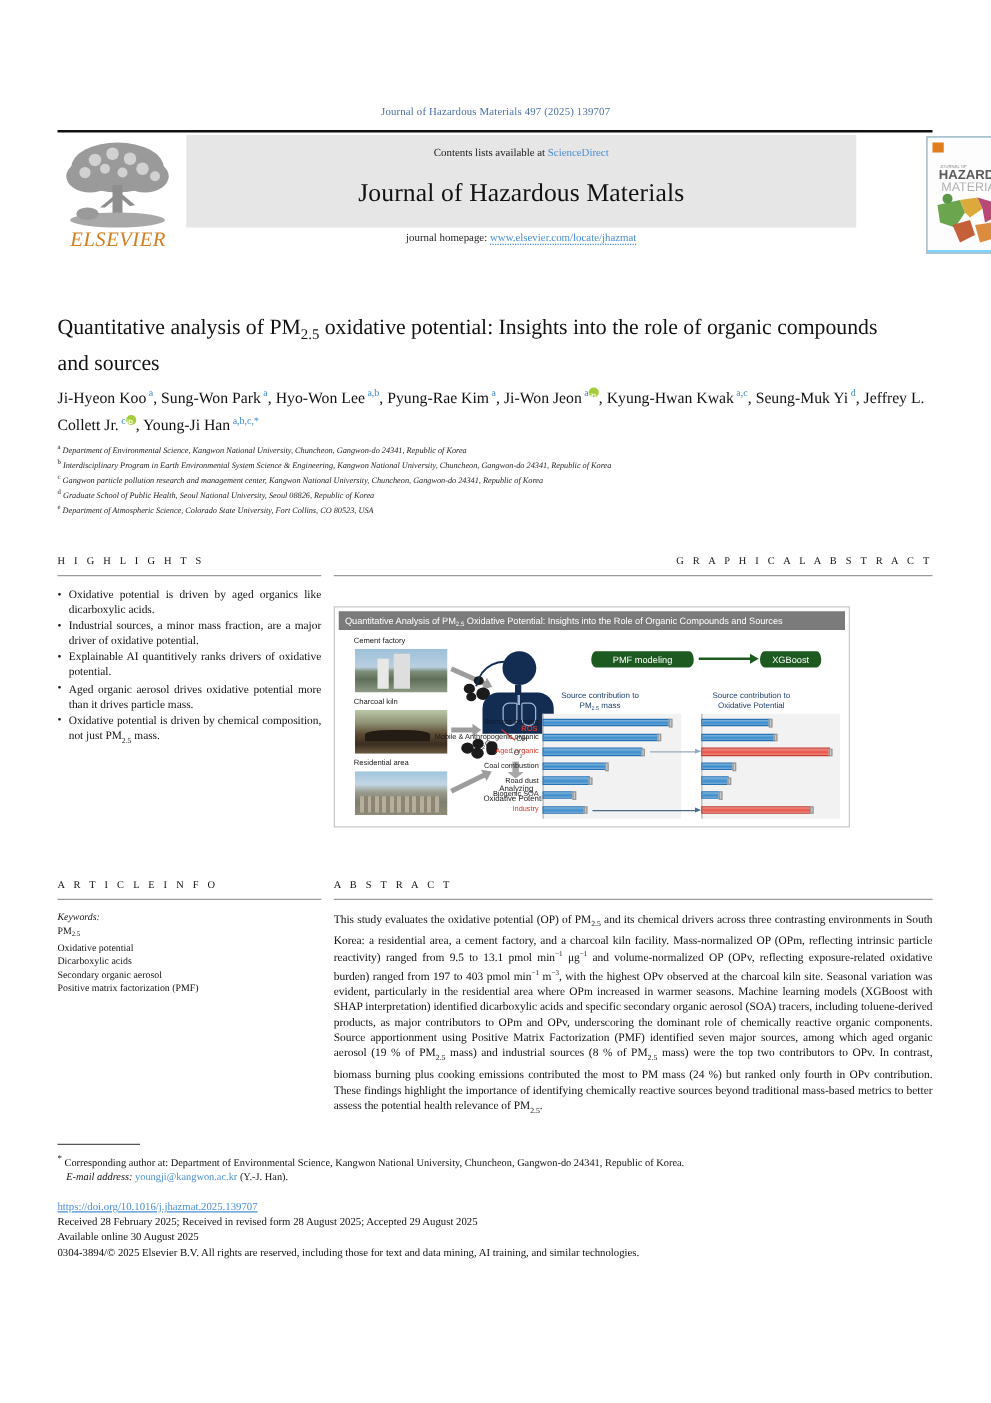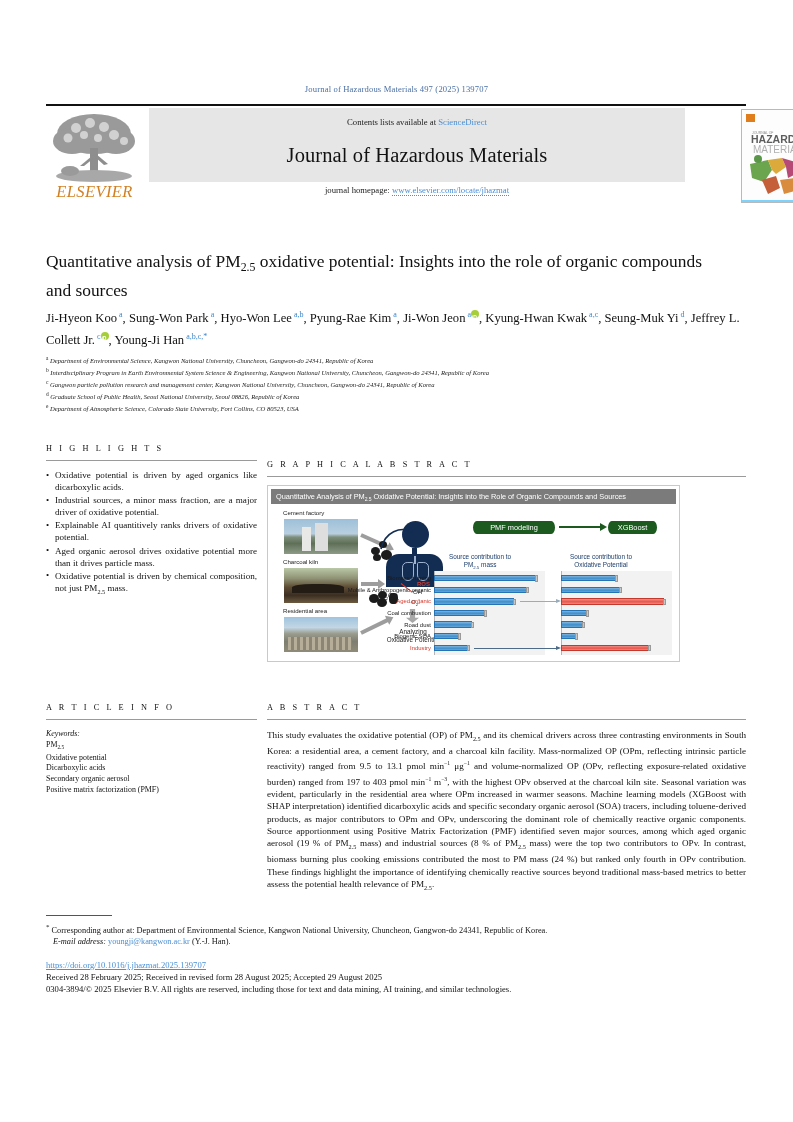--- a/index.html
+++ b/index.html
@@ -70,21 +70,21 @@
   }
   .affs .m{font-style:normal;vertical-align:super;font-size:5.4px;}
 
   
   .sec-head{
     font-family:"Liberation Serif",serif;font-size:8.3px;letter-spacing:2.6px;color:#111;
   }
   .sec-rule{height:1px;background:#9a9a9a;margin-top:7px;}
 
   .col-left{position:absolute;left:46px;top:444px;width:211px;}
-  .col-right{position:absolute;left:267px;top:460px;width:479px;}
+  .col-right{position:absolute;left:267px;top:444px;width:479px;text-align:right;}
 
   .hl-list{margin:8px 0 0 0;padding:0;list-style:none;}
   .hl-list li{
     position:relative;padding-left:9px;margin-bottom:1px;
     font-size:9.1px;line-height:12.1px;text-align:justify;color:#111;
   }
   .hl-list li::before{
     content:"\2022";position:absolute;left:0;top:-.5px;font-size:9px;
   }
 
@@ -434,17 +434,18 @@
   <div class="foot">
     <div class="foot-rule"></div>
     <div class="foot-note">
       <span class="star">*</span><span> Corresponding author at: Department of Environmental Science, Kangwon National University, Chuncheon, Gangwon-do 24341, Republic of Korea.</span><br>
       <span style="display:inline-block;width:7px"></span><i>E-mail address:</i>
       <span class="mail">youngji@kangwon.ac.kr</span><span> (Y.-J. Han).</span>
     </div>
     <a class="doi" href="#">https://doi.org/10.1016/j.jhazmat.2025.139707</a>
     <div class="foot-lines">
       <div>Received 28 February 2025; Received in revised form 28 August 2025; Accepted 29 August 2025</div>
+      <div>Available online 30 August 2025</div>
       <div>0304-3894/© 2025 Elsevier B.V. All rights are reserved, including those for text and data mining, AI training, and similar technologies.</div>
     </div>
   </div>
 
 </div>
 
 </body></html>

